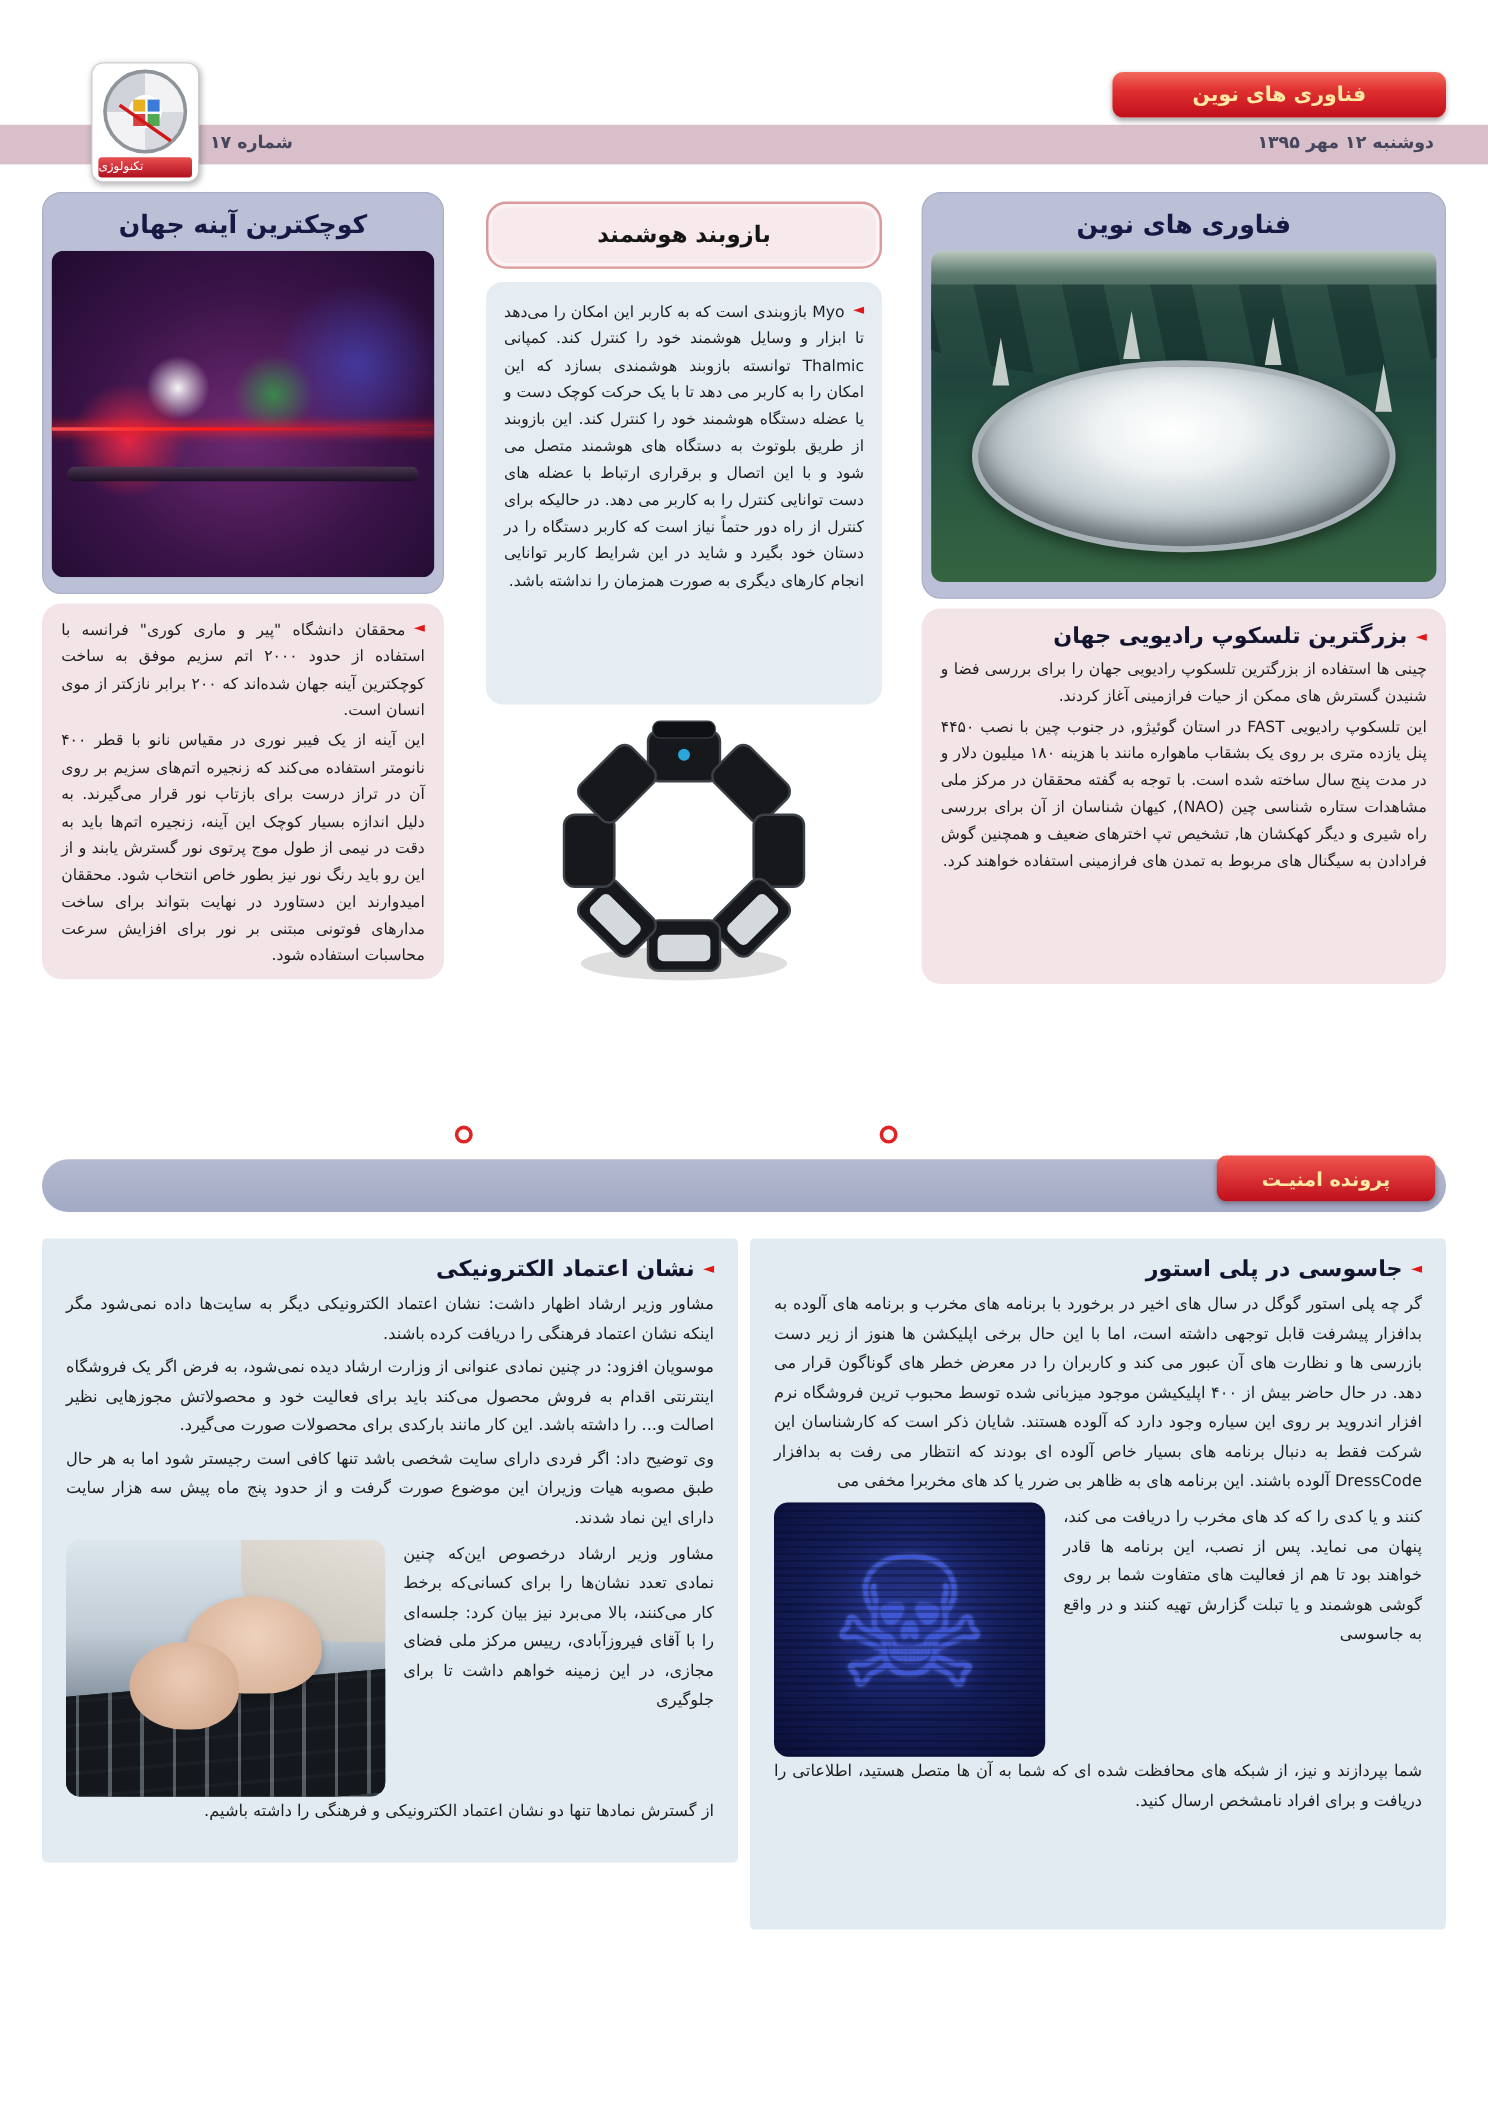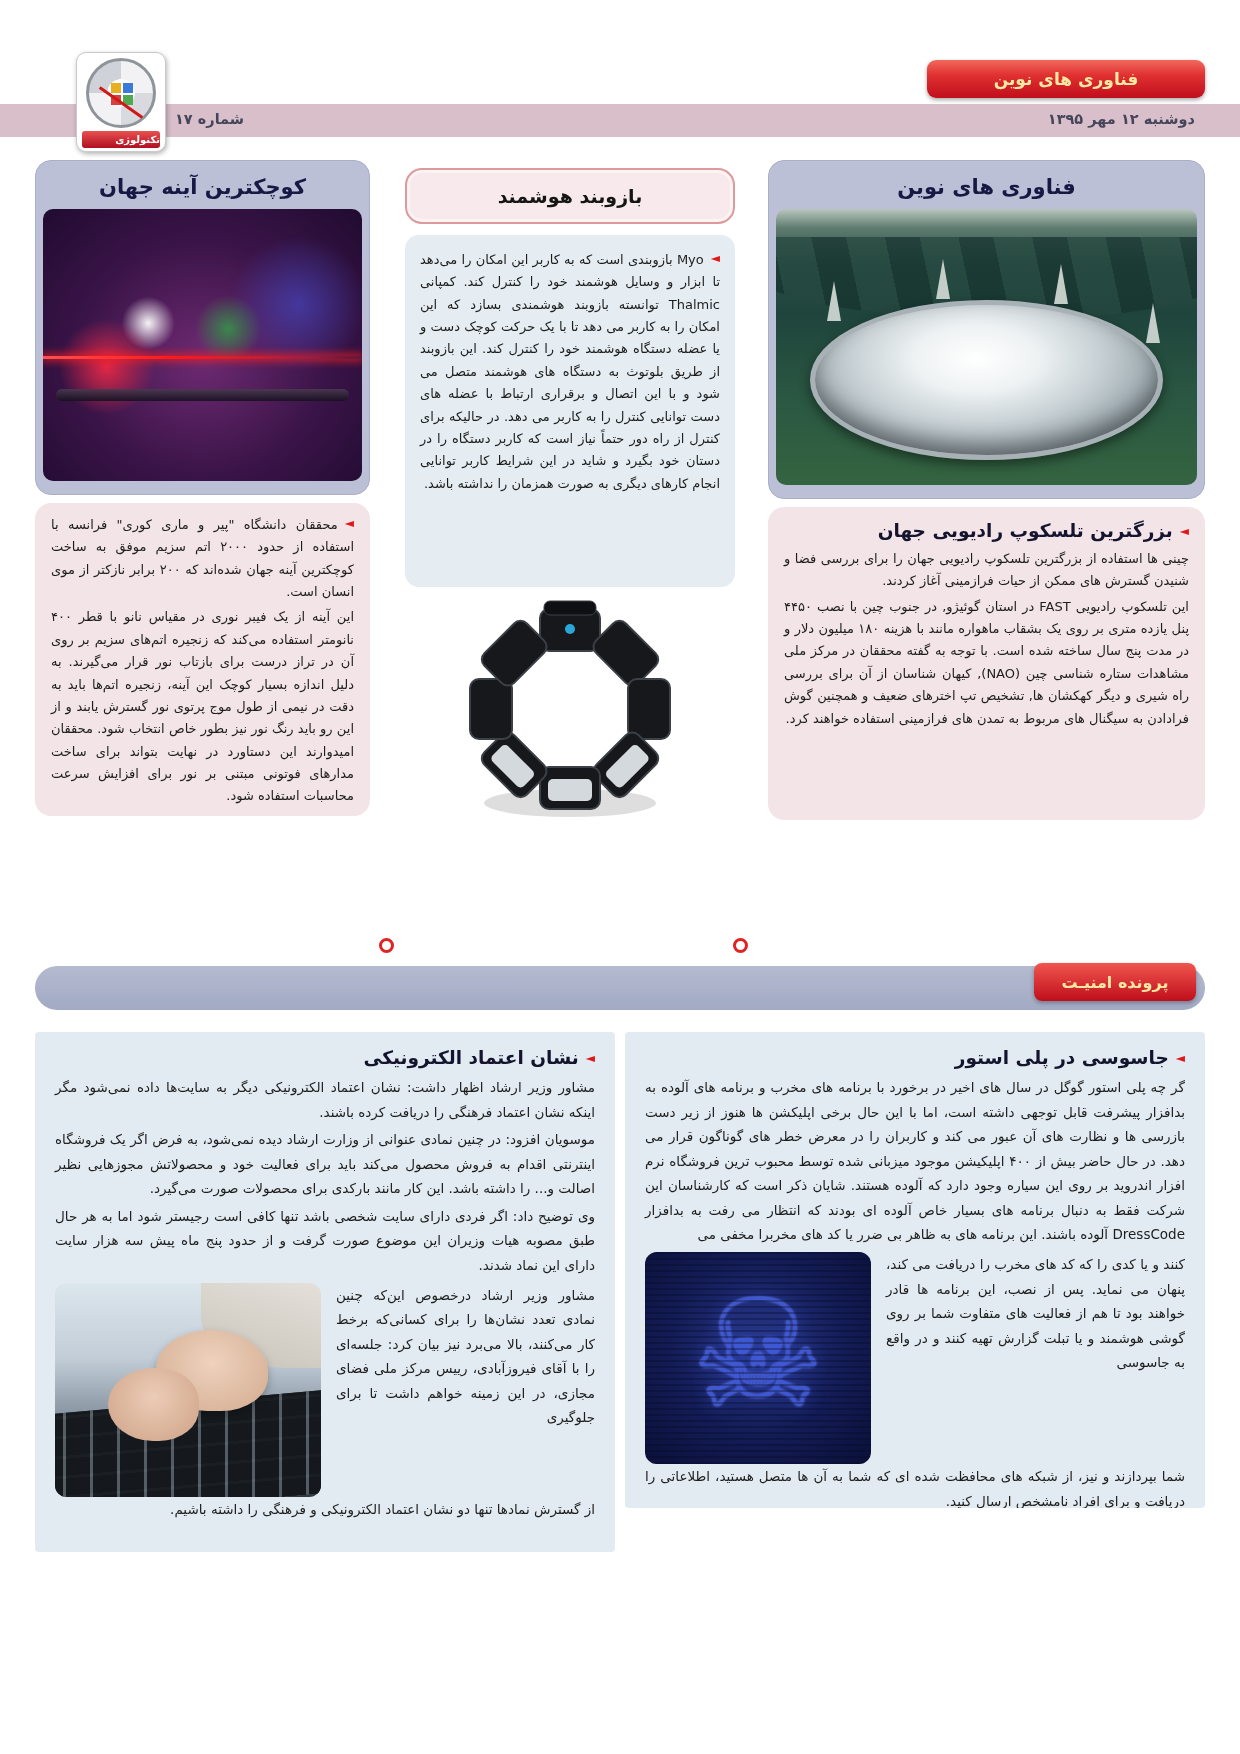--- a/index.html
+++ b/index.html
@@ -28,21 +28,21 @@
       radial-gradient(circle at 50% 50%, #ffffff 0 30%, transparent 31%),
       conic-gradient(#f2f2f4 0 25%, #d8dadf 0 50%, #f2f2f4 0 75%, #cfd2d8 0 100%); }
   .logo-art i { position:absolute; display:block; }
   .logo-sq1 { top:22px; left:22px; width:10px; height:10px; background:#e8b020; }
   .logo-sq2 { top:22px; left:34px; width:10px; height:10px; background:#3a7ad8; }
   .logo-sq3 { top:34px; left:22px; width:10px; height:10px; background:#d84040; }
   .logo-sq4 { top:34px; left:34px; width:10px; height:10px; background:#50a850; }
   .logo-line { top:40px; left:6px; width:52px; height:3px; background:#d01818; transform:rotate(35deg); }
   .logo-ribbon { position:absolute; bottom:3px; left:5px; right:5px; height:17px;
     background:linear-gradient(180deg,#e85050,#b01020); border-radius:3px;
-    color:#fff; font-size:10px; line-height:17px; text-align:right; font-weight:bold; }
+    color:#fff; font-size:10px; line-height:17px; text-align:left; font-weight:normal; }
 
   
   .col { position:absolute; top:160px; }
   .col-right { right:35px;  width:437px; }
   .col-mid   { right:505px; width:330px; top:168px; }
   .col-left  { right:870px; width:335px; }
 
   .lavender { background:#bcc0d6; border-radius:16px; padding:8px 7px 13px;
     border:1px solid #a9aec9; }
   .lavender h2 { text-align:center; font-size:21px; color:#181844; margin:6px 0 10px; }
@@ -90,29 +90,29 @@
 
   
   .ring { position:absolute; width:15px; height:15px; border:3px solid #e02424;
     border-radius:50%; background:#fff; }
   .ring1 { top:938px; right:846px; }
   .ring2 { top:938px; right:492px; }
 
   
   .divider { position:absolute; top:966px; right:35px; left:35px; height:44px;
     background:linear-gradient(180deg,#b4bacf,#a2aac4); border-radius:22px; }
-  .divider .badge { position:absolute; right:9px; top:-3px; width:162px; height:38px;
+  .divider .badge { position:absolute; right:9px; top:-3px; width:182px; height:38px;
     background:linear-gradient(180deg,#f0564e,#c00e1c); border-radius:8px;
     box-shadow:0 2px 4px rgba(0,0,0,.3); display:flex; align-items:center; justify-content:center;
     color:#ffe9a2; font-weight:bold; font-size:16px; }
 
   
   .bottom-box { position:absolute; top:1032px; background:#e2ebf1; border-radius:4px;
     padding:12px 20px; overflow:hidden; }
-  .b-right { right:35px;  width:580px; height:476px; }
+  .b-right { right:35px;  width:580px; height:576px; }
   .b-left  { right:625px; width:580px; height:520px; }
   .bottom-box p.body { font-size:13.5px; line-height:1.82; }
   .wrap-row { display:flex; gap:15px; margin-top:5px; align-items:flex-start; }
   .wrap-row .narrow { flex:1; }
 
   .skull-photo { flex:0 0 226px; width:226px; height:212px; border-radius:12px; position:relative;
     overflow:hidden;
     background:radial-gradient(circle at 50% 45%, #2a3a8e 0%, #131c56 55%, #0a1038 100%); }
   .skull-photo .glyph { position:absolute; left:0; right:0; top:12px; text-align:center;
     font-size:150px; line-height:1.2; color:#3e57d2;

